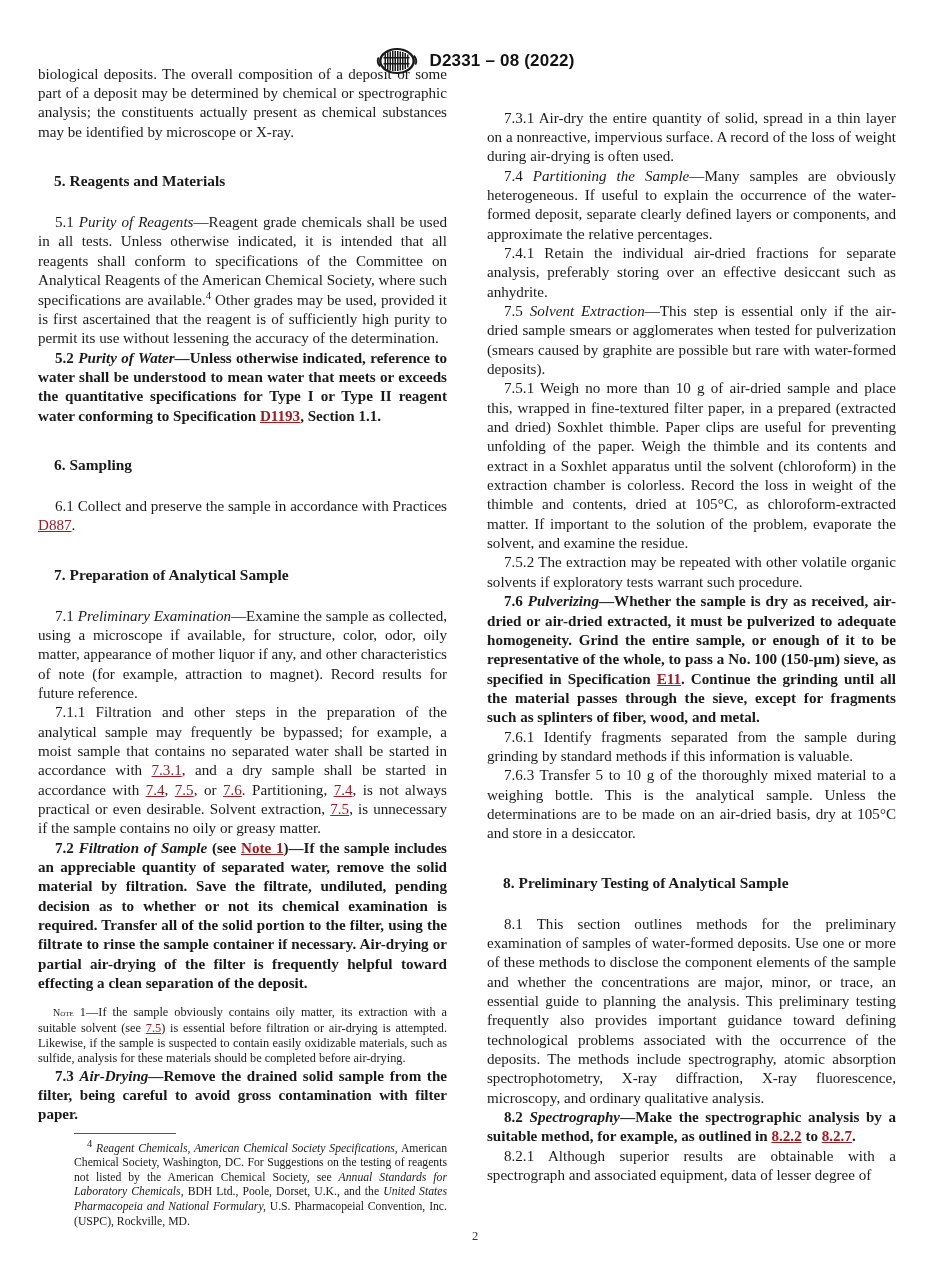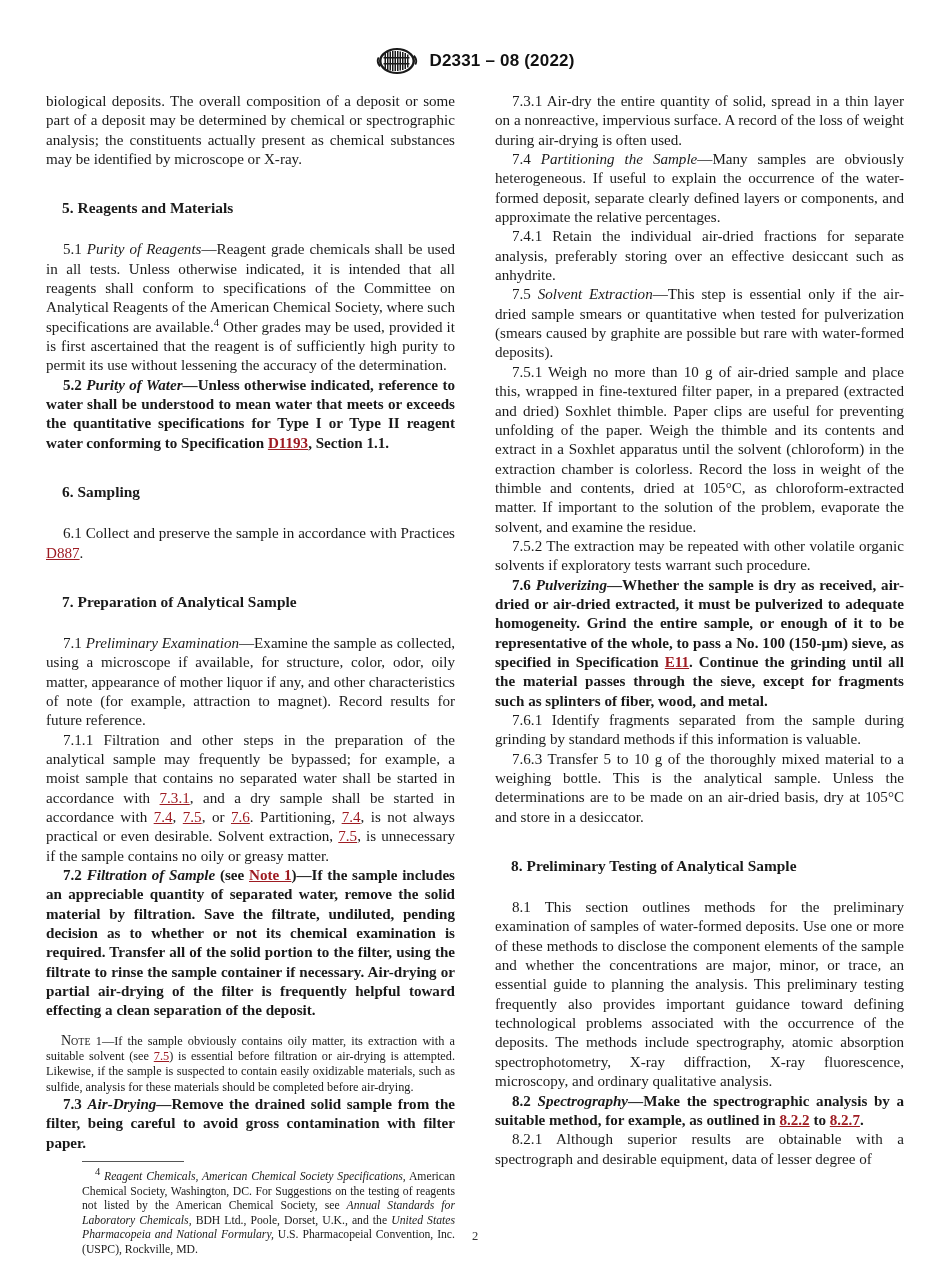--- a/index.html
+++ b/index.html
@@ -45,25 +45,26 @@
     font-weight: bold;
     letter-spacing: 0.2px;
     color: #111;
     white-space: nowrap;
   }
 
   
   .columns {
     position: absolute;
     top: 92px;
-    left: 46px;
+    left: 38px;
     width: 858px;
     height: 1110px;
     display: flex;
     gap: 40px;
+    align-items: center;
   }
   .col {
     width: 411px;
     position: relative;
   }
   .col-left { display: flex; flex-direction: column; }
   .flex-spacer { flex: 1 1 auto; min-height: 0; }
 
   
   p.body {
@@ -101,21 +102,21 @@
   .note {
     margin: 0;
     padding-top: 12px;
     font-size: 12.3px;
     line-height: 15.3px;
     text-align: justify;
     text-indent: 15px;
   }
   .note-label {
     font-variant: small-caps;
-    font-size: 14px;
+    font-size: 10px;
   }
 
   
   .footnote-block {
     padding-top: 8px;
     margin-left: 36px;
   }
   .footnote-rule {
     width: 102px;
     height: 0;
@@ -212,40 +213,40 @@
     </div>
 
     <div class="col col-right">
 
       <p class="body indent"><span>7.3.1 Air-dry the entire quantity of solid, spread in a thin layer on a nonreactive, impervious surface. A record of the loss of weight during air-drying is often used.</span></p>
 
       <p class="body indent"><span>7.4</span> <i>Partitioning the Sample</i><span>—Many samples are obviously heterogeneous. If useful to explain the occurrence of the water-formed deposit, separate clearly defined layers or components, and approximate the relative percentages.</span></p>
 
       <p class="body indent"><span>7.4.1 Retain the individual air-dried fractions for separate analysis, preferably storing over an effective desiccant such as anhydrite.</span></p>
 
-      <p class="body indent"><span>7.5</span> <i>Solvent Extraction</i><span>—This step is essential only if the air-dried sample smears or quantitative when tested for pulverization (smears caused by graphite are possible but rare with water-formed deposits).</span></p>
+      <p class="body indent"><span>7.5</span> <i>Solvent Extraction</i><span>—This step is essential only if the air-dried sample smears or agglomerates when tested for pulverization (smears caused by graphite are possible but rare with water-formed deposits).</span></p>
 
       <p class="body indent"><span>7.5.1 Weigh no more than 10 g of air-dried sample and place this, wrapped in fine-textured filter paper, in a prepared (extracted and dried) Soxhlet thimble. Paper clips are useful for preventing unfolding of the paper. Weigh the thimble and its contents and extract in a Soxhlet apparatus until the solvent (chloroform) in the extraction chamber is colorless. Record the loss in weight of the thimble and contents, dried at 105°C, as chloroform-extracted matter. If important to the solution of the problem, evaporate the solvent, and examine the residue.</span></p>
 
       <p class="body indent"><span>7.5.2 The extraction may be repeated with other volatile organic solvents if exploratory tests warrant such procedure.</span></p>
 
       <p class="body indent gap-before"><span>7.6</span> <i>Pulverizing</i><span>—Whether the sample is dry as received, air-dried or air-dried extracted, it must be pulverized to adequate homogeneity. Grind the entire sample, or enough of it to be representative of the whole, to pass a No. 100 (150-µm) sieve, as specified in Specification </span><a class="link" href="#">E11</a><span>. Continue the grinding until all the material passes through the sieve, except for fragments such as splinters of fiber, wood, and metal.</span></p>
 
       <p class="body indent"><span>7.6.1 Identify fragments separated from the sample during grinding by standard methods if this information is valuable.</span></p>
 
 
       <p class="body indent"><span>7.6.3 Transfer 5 to 10 g of the thoroughly mixed material to a weighing bottle. This is the analytical sample. Unless the determinations are to be made on an air-dried basis, dry at 105°C and store in a desiccator.</span></p>
 
       <h2 class="section"><span class="secnum">8.</span><span>Preliminary Testing of Analytical Sample</span></h2>
 
       <p class="body indent"><span>8.1 This section outlines methods for the preliminary examination of samples of water-formed deposits. Use one or more of these methods to disclose the component elements of the sample and whether the concentrations are major, minor, or trace, an essential guide to planning the analysis. This preliminary testing frequently also provides important guidance toward defining technological problems associated with the occurrence of the deposits. The methods include spectrography, atomic absorption spectrophotometry, X-ray diffraction, X-ray fluorescence, microscopy, and ordinary qualitative analysis.</span></p>
 
       <p class="body indent gap-before"><span>8.2</span> <i>Spectrography</i><span>—Make the spectrographic analysis by a suitable method, for example, as outlined in </span><a class="link" href="#">8.2.2</a><span> to </span><a class="link" href="#">8.2.7</a><span>.</span></p>
 
-      <p class="body indent"><span>8.2.1 Although superior results are obtainable with a spectrograph and desirable equipment, data of lesser degree of</span></p>
+      <p class="body indent"><span>8.2.1 Although superior results are obtainable with a spectrograph and associated equipment, data of lesser degree of</span></p>
 
     </div>
 
   </div>
 
   <div class="page-number">2</div>
 
 </div>
 
 </body></html>

